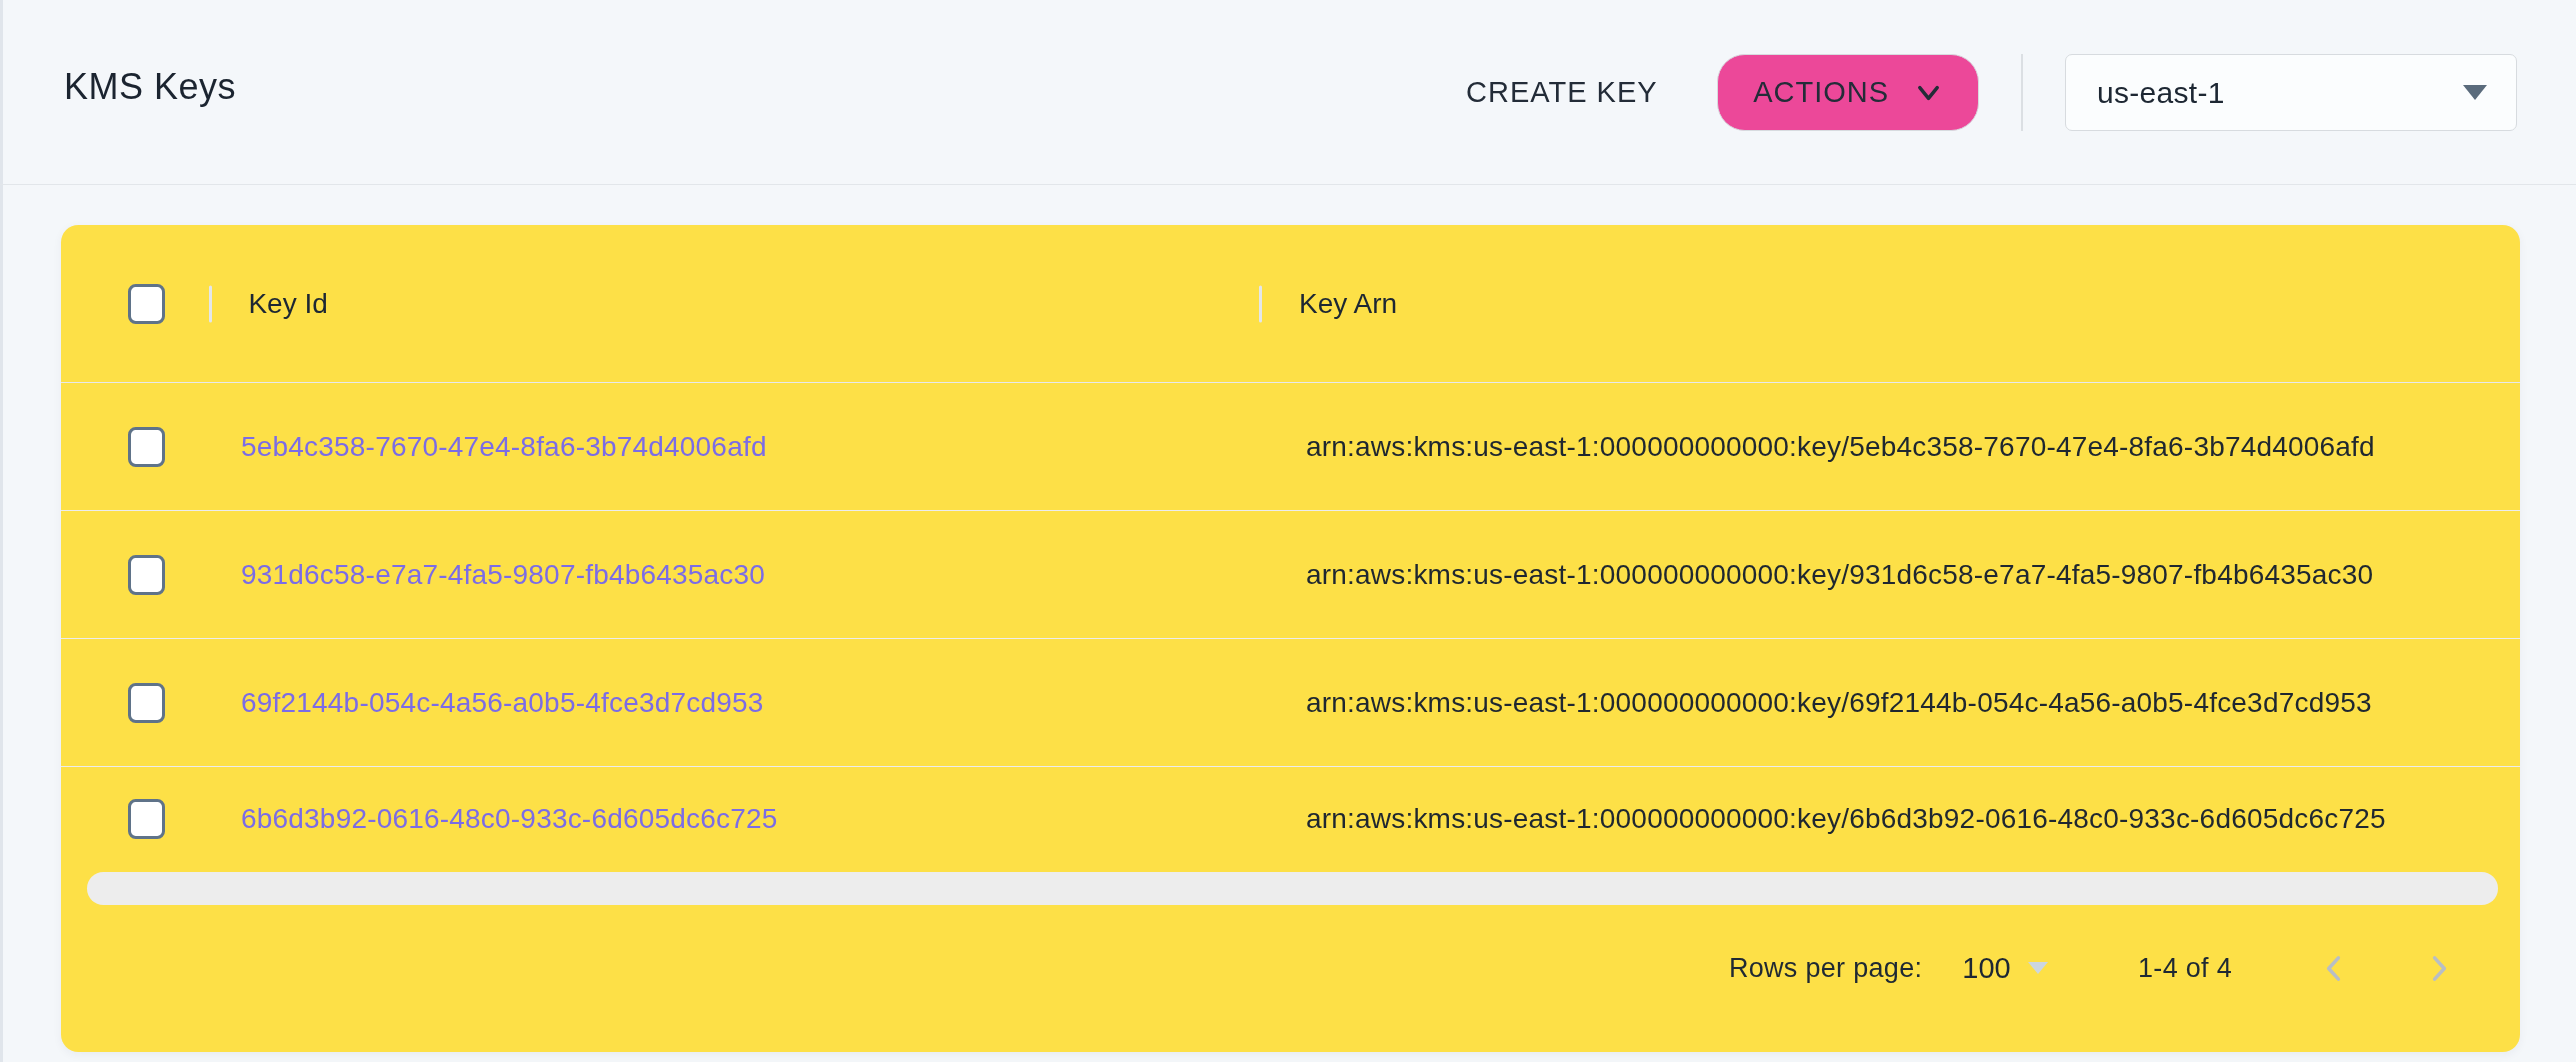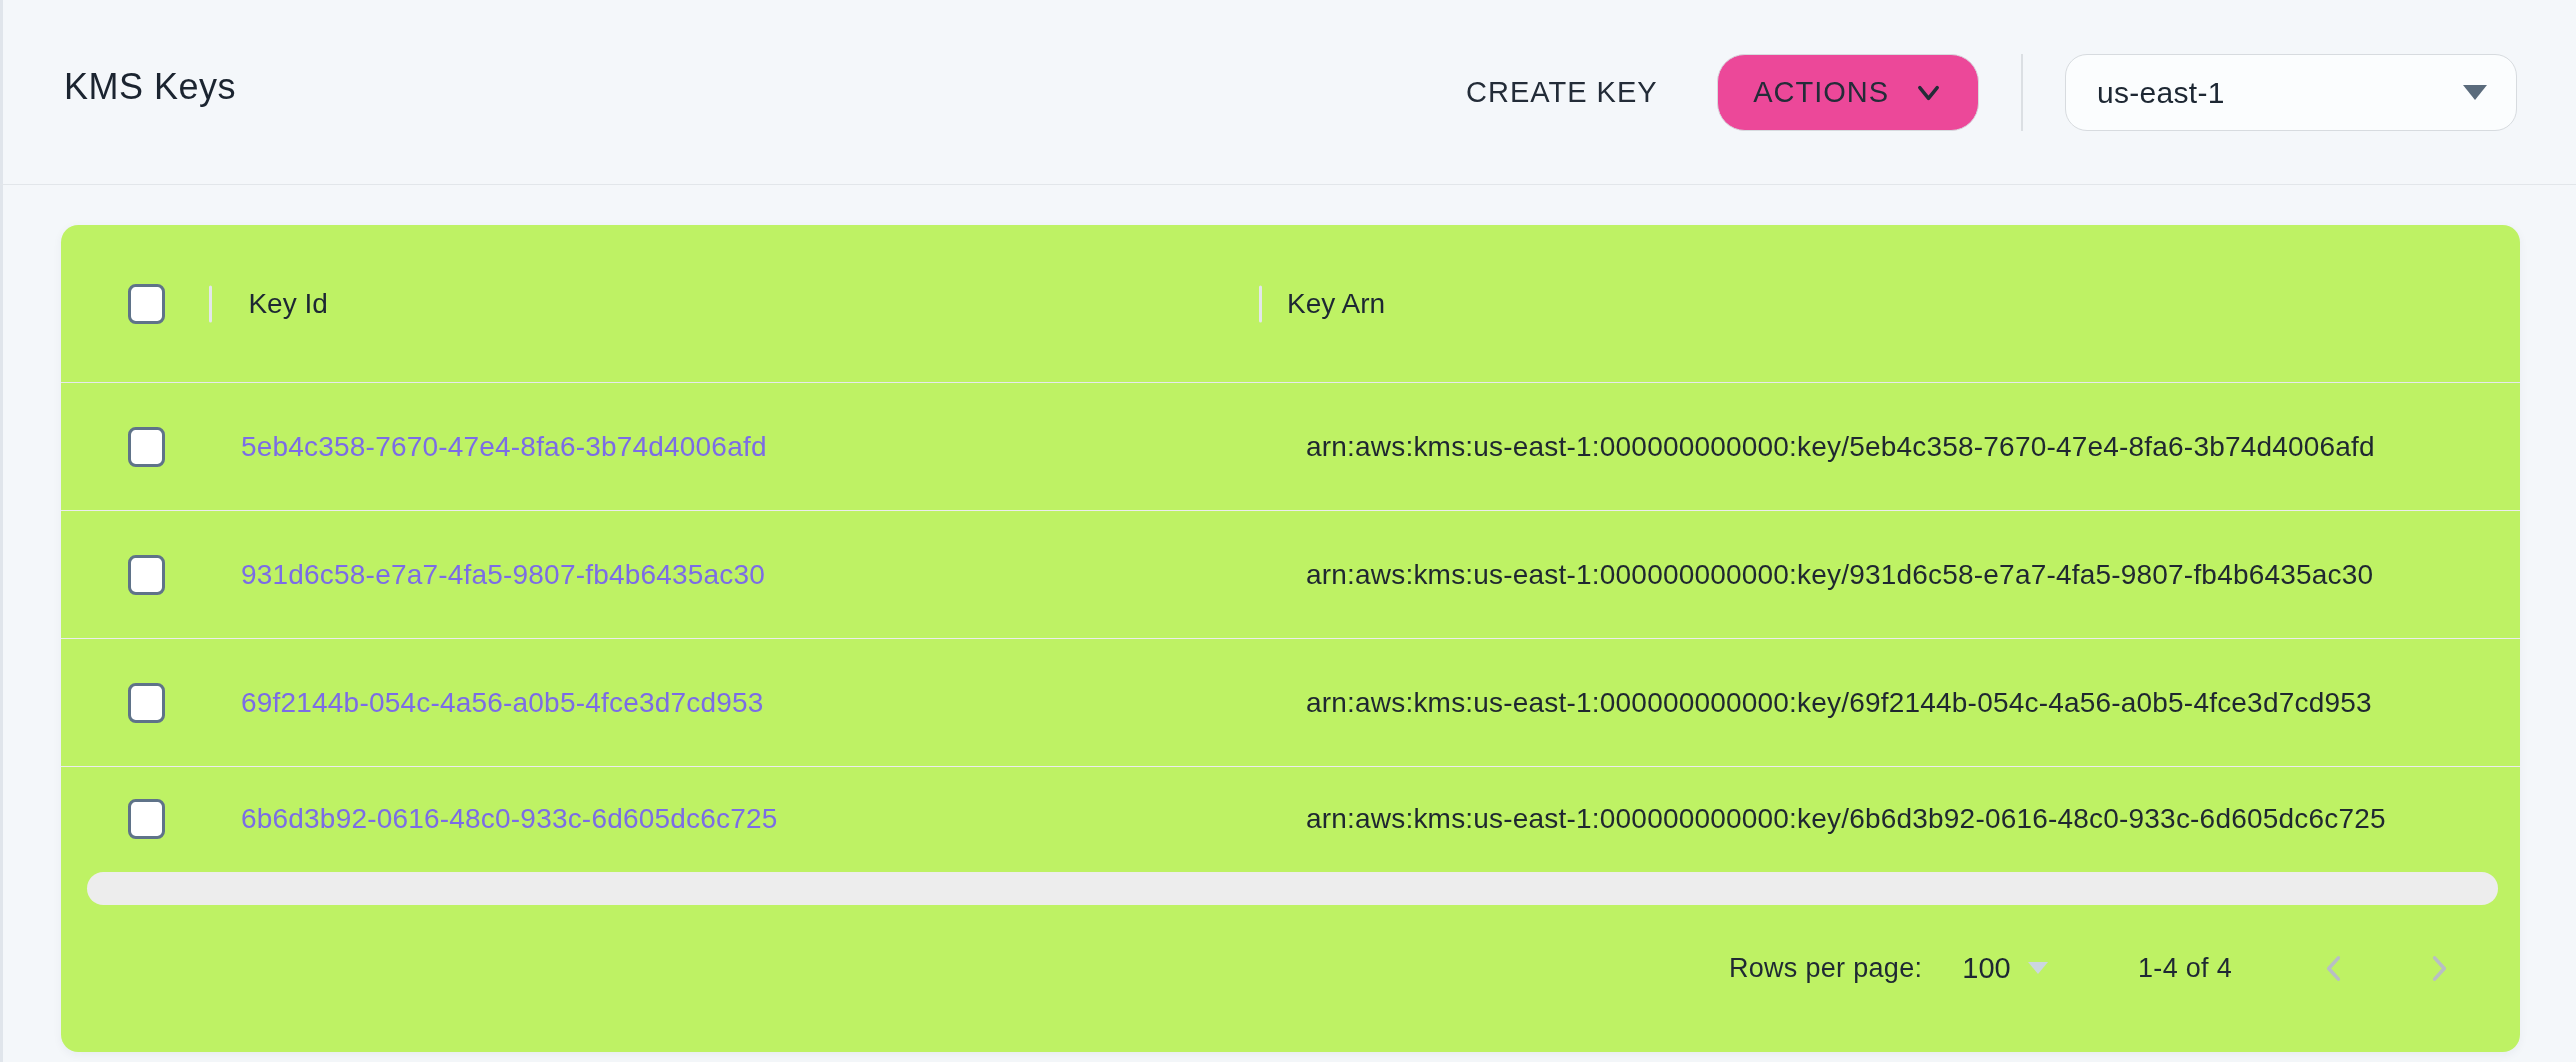--- a/index.html
+++ b/index.html
@@ -35,46 +35,46 @@
   .btn-text { padding:0 9.6px; margin-right:50px; }
   .btn-outlined {
     border:1.9px solid #d7dbdf; border-radius:28px; background:#ec4899;
     padding:0 35px; gap:25px;
   }
   .chevron-down-icon { width:29px; height:29px; display:inline-block; }
   .toolbar-divider {
     width:1.9px; height:77px; background:#dbdfe3; margin:0 42px;
   }
   .region-select {
-    width:452px; height:77px; border:1.9px solid #d7dbdf; border-radius:22px;
+    width:452px; height:77px; border:1.9px solid #d7dbdf; border-radius:7px;
     background:#fbfdfe; display:flex; align-items:center;
     padding:0 29px 0 31px; cursor:pointer;
   }
   .region-select .region-value {
     font-size:30px; color:#1d2733; flex:1; text-align:left; letter-spacing:0.3px;
   }
   .select-arrow-icon {
     width:0; height:0; border-left:12.5px solid transparent;
     border-right:12.5px solid transparent; border-top:15.4px solid #5a6b7c;
   }
   
   .card {
     position:absolute; left:61px; top:225px; width:2459px; height:827px;
-    background:#bef264; border-radius:17.4px;
+    background:#fde047; border-radius:17.4px;
     box-shadow:0 2.9px 9.6px rgba(25,45,70,0.05);
   }
   .grid-row {
     display:grid; grid-template-columns:170px 1028px 1fr; align-items:center;
   }
   .thead { height:158px; border-bottom:1.9px solid #e7e9ed; }
   .th {
     position:relative; font-size:28px; font-weight:500; color:#1d2733;
   }
   .th-keyid { padding-left:17.4px; }
-  .th-keyarn { padding-left:28px; }
+  .th-keyarn { padding-left:40px; }
   .col-separator {
     position:absolute; top:50%; transform:translateY(-50%);
     width:2.9px; height:37px; background:#e3e6ea; border-radius:1.9px;
   }
   .th-keyid .col-separator { left:-22px; }
   .th-keyarn .col-separator { left:0; }
   .trow { height:128px; border-bottom:1.9px solid #ececee;gap:10px; }
   .trow-last { height:104px; border-bottom:none; }
   .cell-checkbox { display:flex; justify-content:center; }
   .checkbox {

